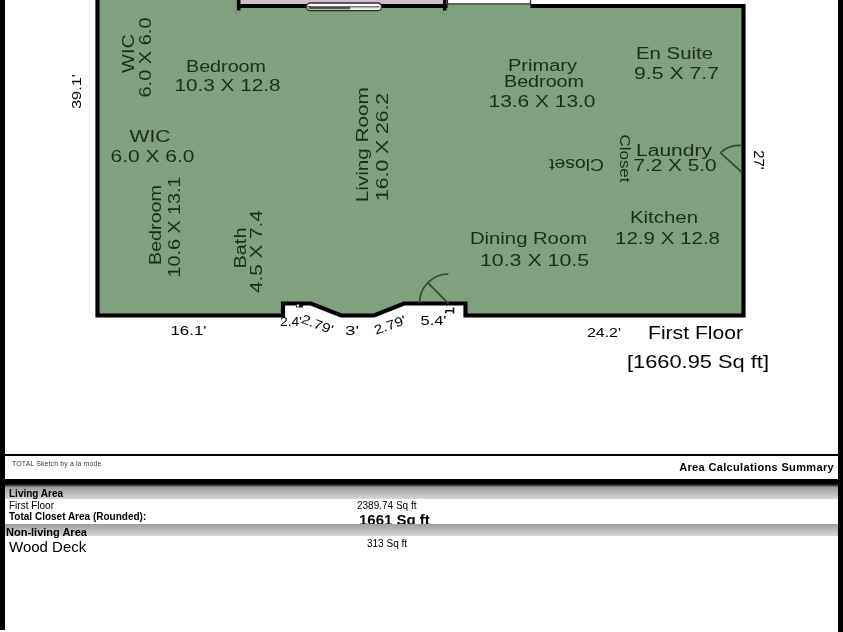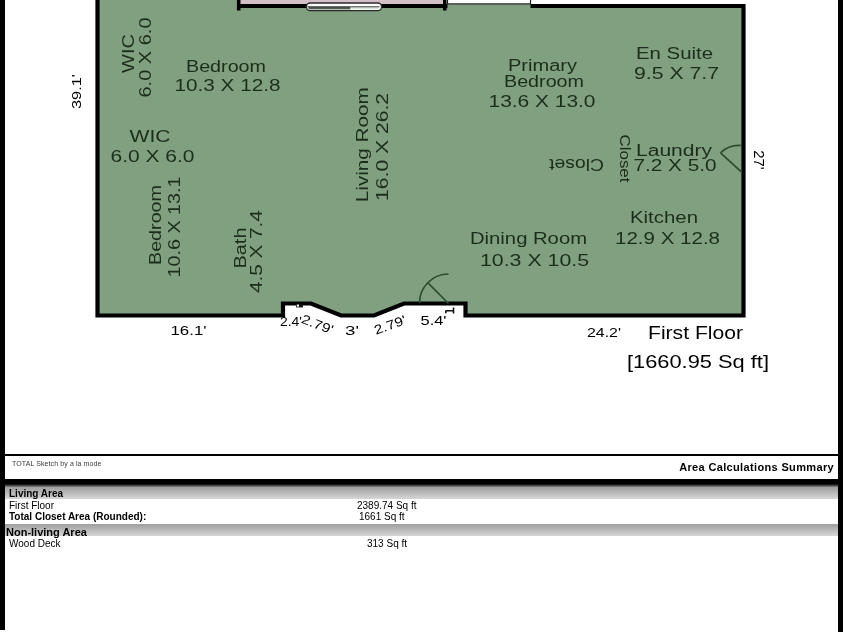--- a/index.html
+++ b/index.html
@@ -118,25 +118,25 @@
 <div class="abs" style="left:4px;top:487px;width:834px;height:11.5px;background:linear-gradient(#9e9e9e,#d6d6d6)"></div>
 
 <div class="abs" style="left:9px;top:488px;font-size:10px;font-weight:bold">Living Area</div>
 
 <div class="abs" style="left:9px;top:499.5px;font-size:10px">First Floor</div>
 
 <div class="abs" style="left:357px;top:499.5px;font-size:10px">2389.74 Sq ft</div>
 
 <div class="abs" style="left:9px;top:510.5px;font-size:10px;font-weight:bold">Total Closet Area (Rounded):</div>
 
-<div class="abs" style="left:359px;top:510.5px;font-size:10px;font-weight:normal">1661 Sq ft</div>
+<div class="abs" style="left:359px;top:510.5px;font-size:15px;font-weight:bold">1661 Sq ft</div>
 
 <div class="abs" style="left:4px;top:524px;width:834px;height:12px;background:linear-gradient(#9e9e9e,#d6d6d6)"></div>
 
 <div class="abs" style="left:6px;top:525.5px;font-size:11px;font-weight:bold">Non-living Area</div>
 
-<div class="abs" style="left:9px;top:537.5px;font-size:10px">Wood Deck</div>
+<div class="abs" style="left:9px;top:537.5px;font-size:15px">Wood Deck</div>
 
 <div class="abs" style="left:367px;top:537.5px;font-size:10px">313 Sq ft</div>
 
 <div class="abs" style="left:0;top:0;width:4.5px;height:630px;background:#000"></div>
 
 <div class="abs" style="left:837.5px;top:0;width:5.5px;height:632px;background:#000"></div>
 
 </body></html>

